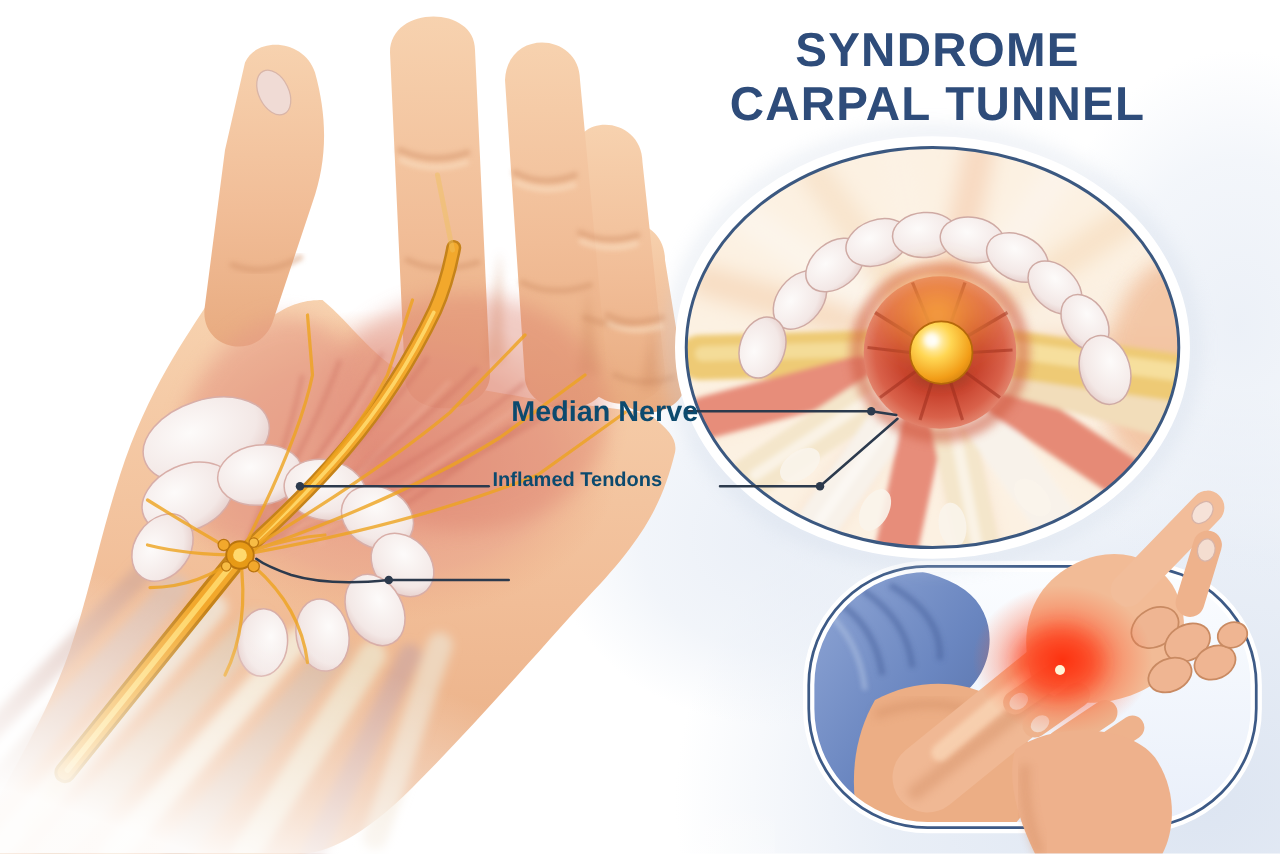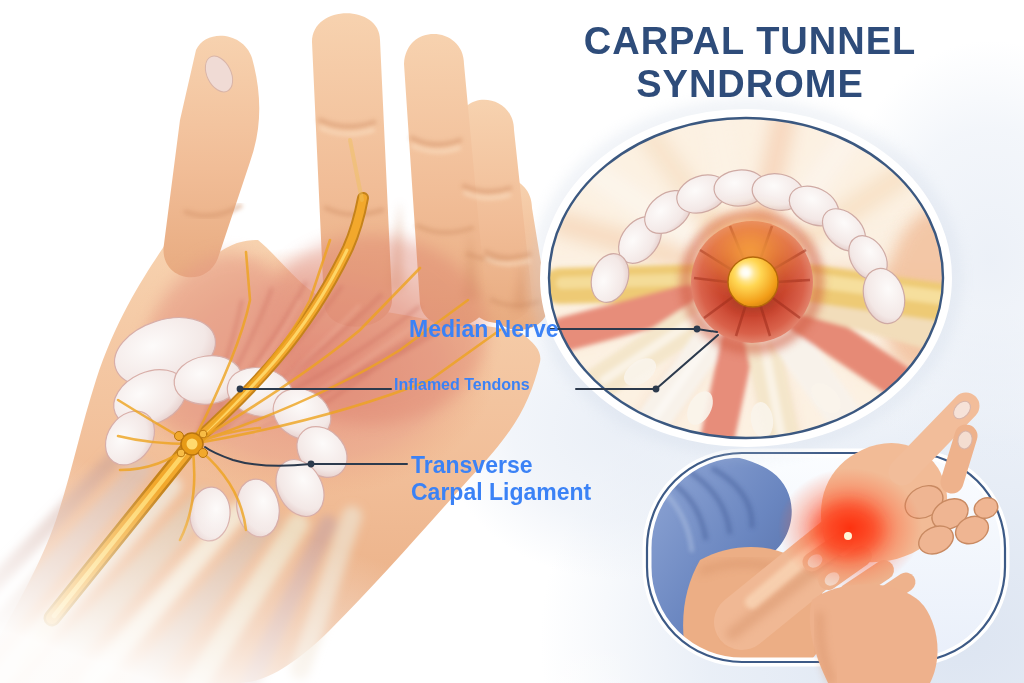--- a/index.html
+++ b/index.html
@@ -1,19 +1,19 @@
 <!DOCTYPE html>
 <html><head>
 <meta charset="utf-8">
 <style>
   html,body{margin:0;padding:0;background:#fff;}
   #stage{position:relative;width:1024px;height:683px;overflow:hidden;
          font-family:"Liberation Sans",sans-serif;background:#ffffff;}
   #art{position:absolute;left:0;top:0;}
-  .txt{position:absolute;color:#3b82f6;font-weight:bold;}
+  .txt{position:absolute;color:#0c4a6e;font-weight:bold;}
   #title{left:540px;top:20px;width:420px;text-align:center;
          font-size:38px;line-height:43px;letter-spacing:1px;color:#2e4c7a;}
   #lbl-median{left:409px;top:316px;font-size:23px;}
   #lbl-inflamed{left:394px;top:376px;font-size:16px;}
   #lbl-transverse{left:411px;top:452px;width:190px;font-size:23px;line-height:27px;}
 </style>
 </head>
 <body>
 
 <div id="stage">
@@ -403,20 +403,19 @@
     <path d="M576,389 L656,389 M656,389 L718,335"></path>
     <circle cx="656" cy="389" r="3.4" fill="#2c3a4d" stroke="none"></circle>
     <path d="M391,389 L241,389"></path>
     <circle cx="240" cy="389" r="3.4" fill="#2c3a4d" stroke="none"></circle>
     <path d="M407,464 L311,464 M311,464 Q263,469 233,460 Q213,453 205,447"></path>
     <circle cx="311" cy="464" r="3.4" fill="#2c3a4d" stroke="none"></circle>
   </g>
 </svg>
 
 <div id="title" class="txt">
+  <div>SYNDROME</div>
   <div>CARPAL TUNNEL</div>
-  <div>SYNDROME</div>
 </div>
 <div id="lbl-median" class="txt">Median Nerve</div>
 <div id="lbl-inflamed" class="txt">Inflamed Tendons</div>
-<div id="lbl-transverse" class="txt">Transverse Carpal Ligament</div>
 
 </div>
 
 </body></html>

